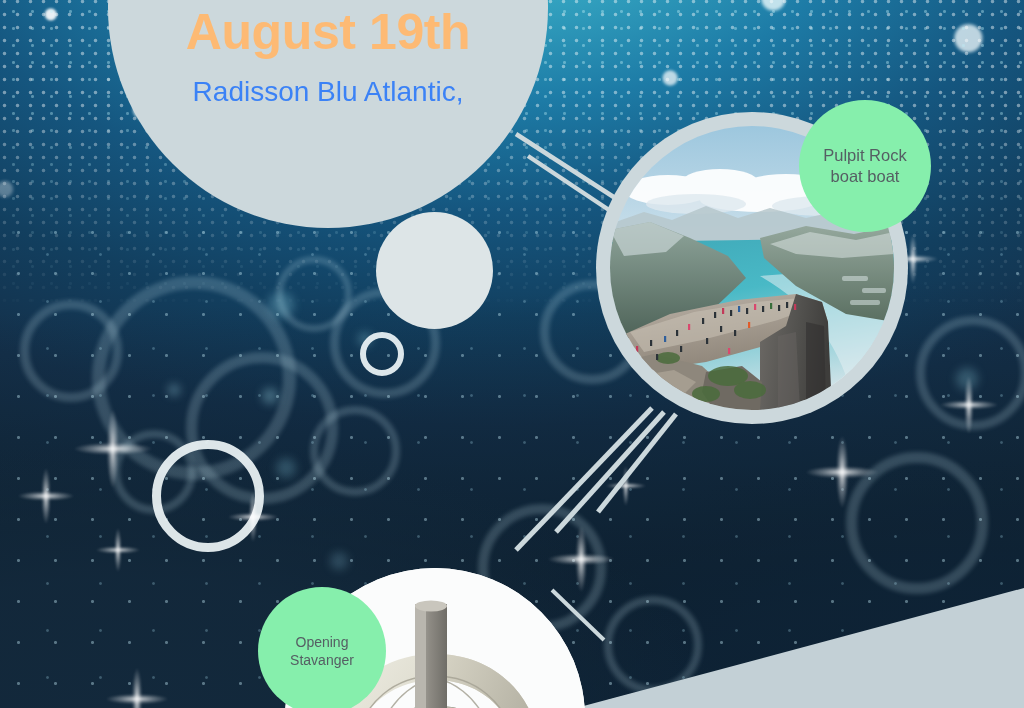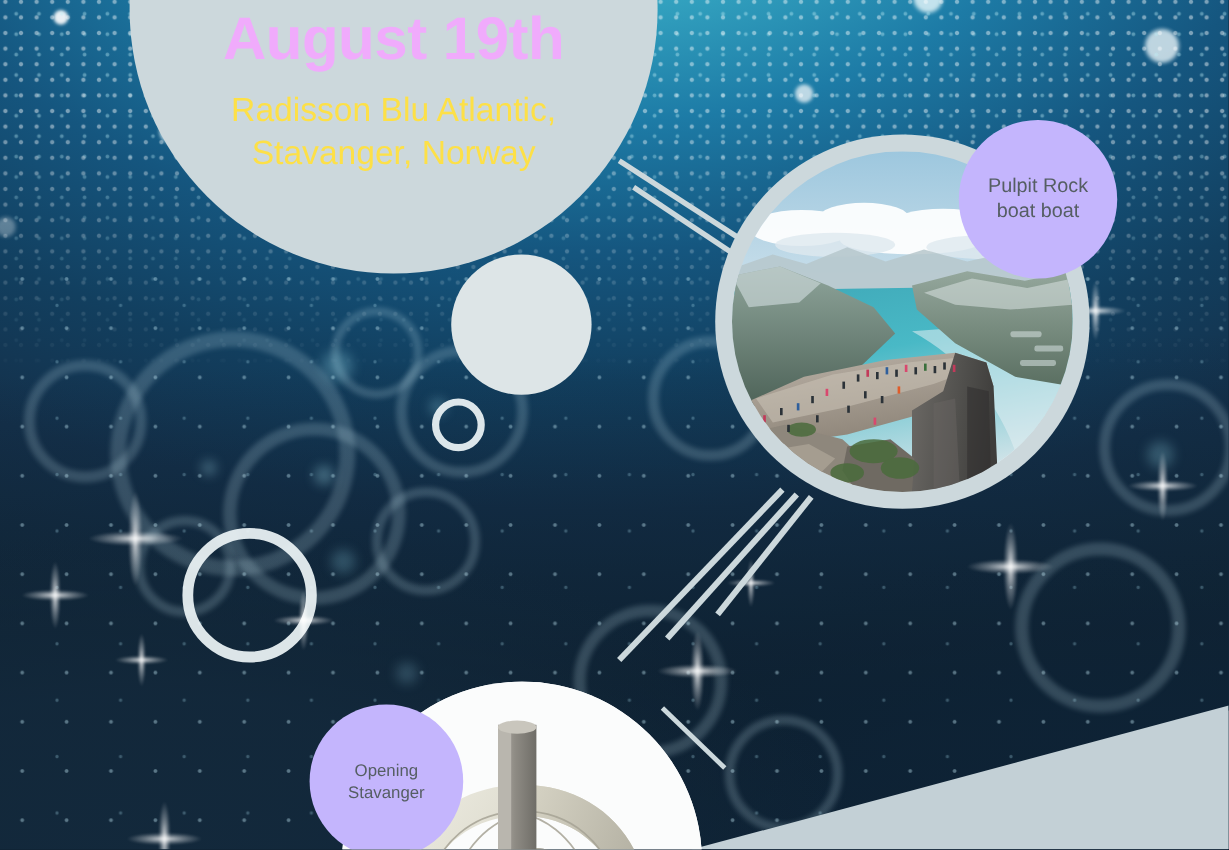--- a/index.html
+++ b/index.html
@@ -95,43 +95,43 @@
 
   
   .title-blob{
     position:absolute;left:108px;top:-212px;width:440px;height:440px;
     border-radius:50%;background:#ccd8dc;
   }
   .title-wrap{
     position:absolute;left:116px;top:4px;width:424px;text-align:center;
   }
   .title-main{
-    font-size:50px;font-weight:bold;color:#f0abfc;letter-spacing:-.4px;line-height:1.12;
+    font-size:50px;font-weight:bold;color:#fdba74;letter-spacing:-.4px;line-height:1.12;
     margin:0 0 14px 0;
   }
   .title-sub{
-    font-size:28px;color:#fde047;line-height:1.28;margin:0;font-weight:normal;
+    font-size:28px;color:#3b82f6;line-height:1.28;margin:0;font-weight:normal;
   }
   .accent-dot{
     position:absolute;left:376px;top:212px;width:117px;height:117px;
     border-radius:50%;background:#dde5e7;
   }
 
   
   .photo-holder{
     position:absolute;left:596px;top:112px;width:312px;height:312px;
     border-radius:50%;background:#ccd8dc;padding:0;box-sizing:border-box;
   }
   .photo-clip{
     position:absolute;left:14px;top:14px;width:284px;height:284px;border-radius:50%;overflow:hidden;
   }
   .photo-svg{display:block;width:284px;height:284px;}
 
   .label-bubble{
-    position:absolute;border-radius:50%;background:#c4b5fd;
+    position:absolute;border-radius:50%;background:#86efac;
     display:flex;align-items:center;justify-content:center;text-align:center;
     color:#555e63;line-height:1.3;
   }
   #pulpit-label{left:799px;top:100px;width:132px;height:132px;font-size:16.5px;}
   #fish-label{left:258px;top:587px;width:128px;height:128px;font-size:14px;}
 
   
   .globe-holder{
     position:absolute;left:285px;top:568px;width:300px;height:300px;
     border-radius:50%;background:#fbfcfc;overflow:hidden;
@@ -204,21 +204,20 @@
       <line x1="604" y1="640" x2="552" y2="590"></line>
     </g>
   </svg>
 
   <div class="title-blob"></div>
   <div class="accent-dot"></div>
 
   <div class="title-wrap">
     <h1 class="title-main">August 19th</h1>
     <p class="title-sub">Radisson Blu Atlantic,</p>
-    <p class="title-sub">Stavanger, Norway</p>
   </div>
 
   <div class="photo-holder">
     <div class="photo-clip">
       <svg class="photo-svg" viewBox="0 0 284 284">
         <defs>
           <linearGradient id="sky" x1="0" y1="0" x2="0" y2="1">
             <stop offset="0%" stop-color="#9dc7de"></stop>
             <stop offset="45%" stop-color="#cfe2ec"></stop>
             <stop offset="100%" stop-color="#eef4f6"></stop>

